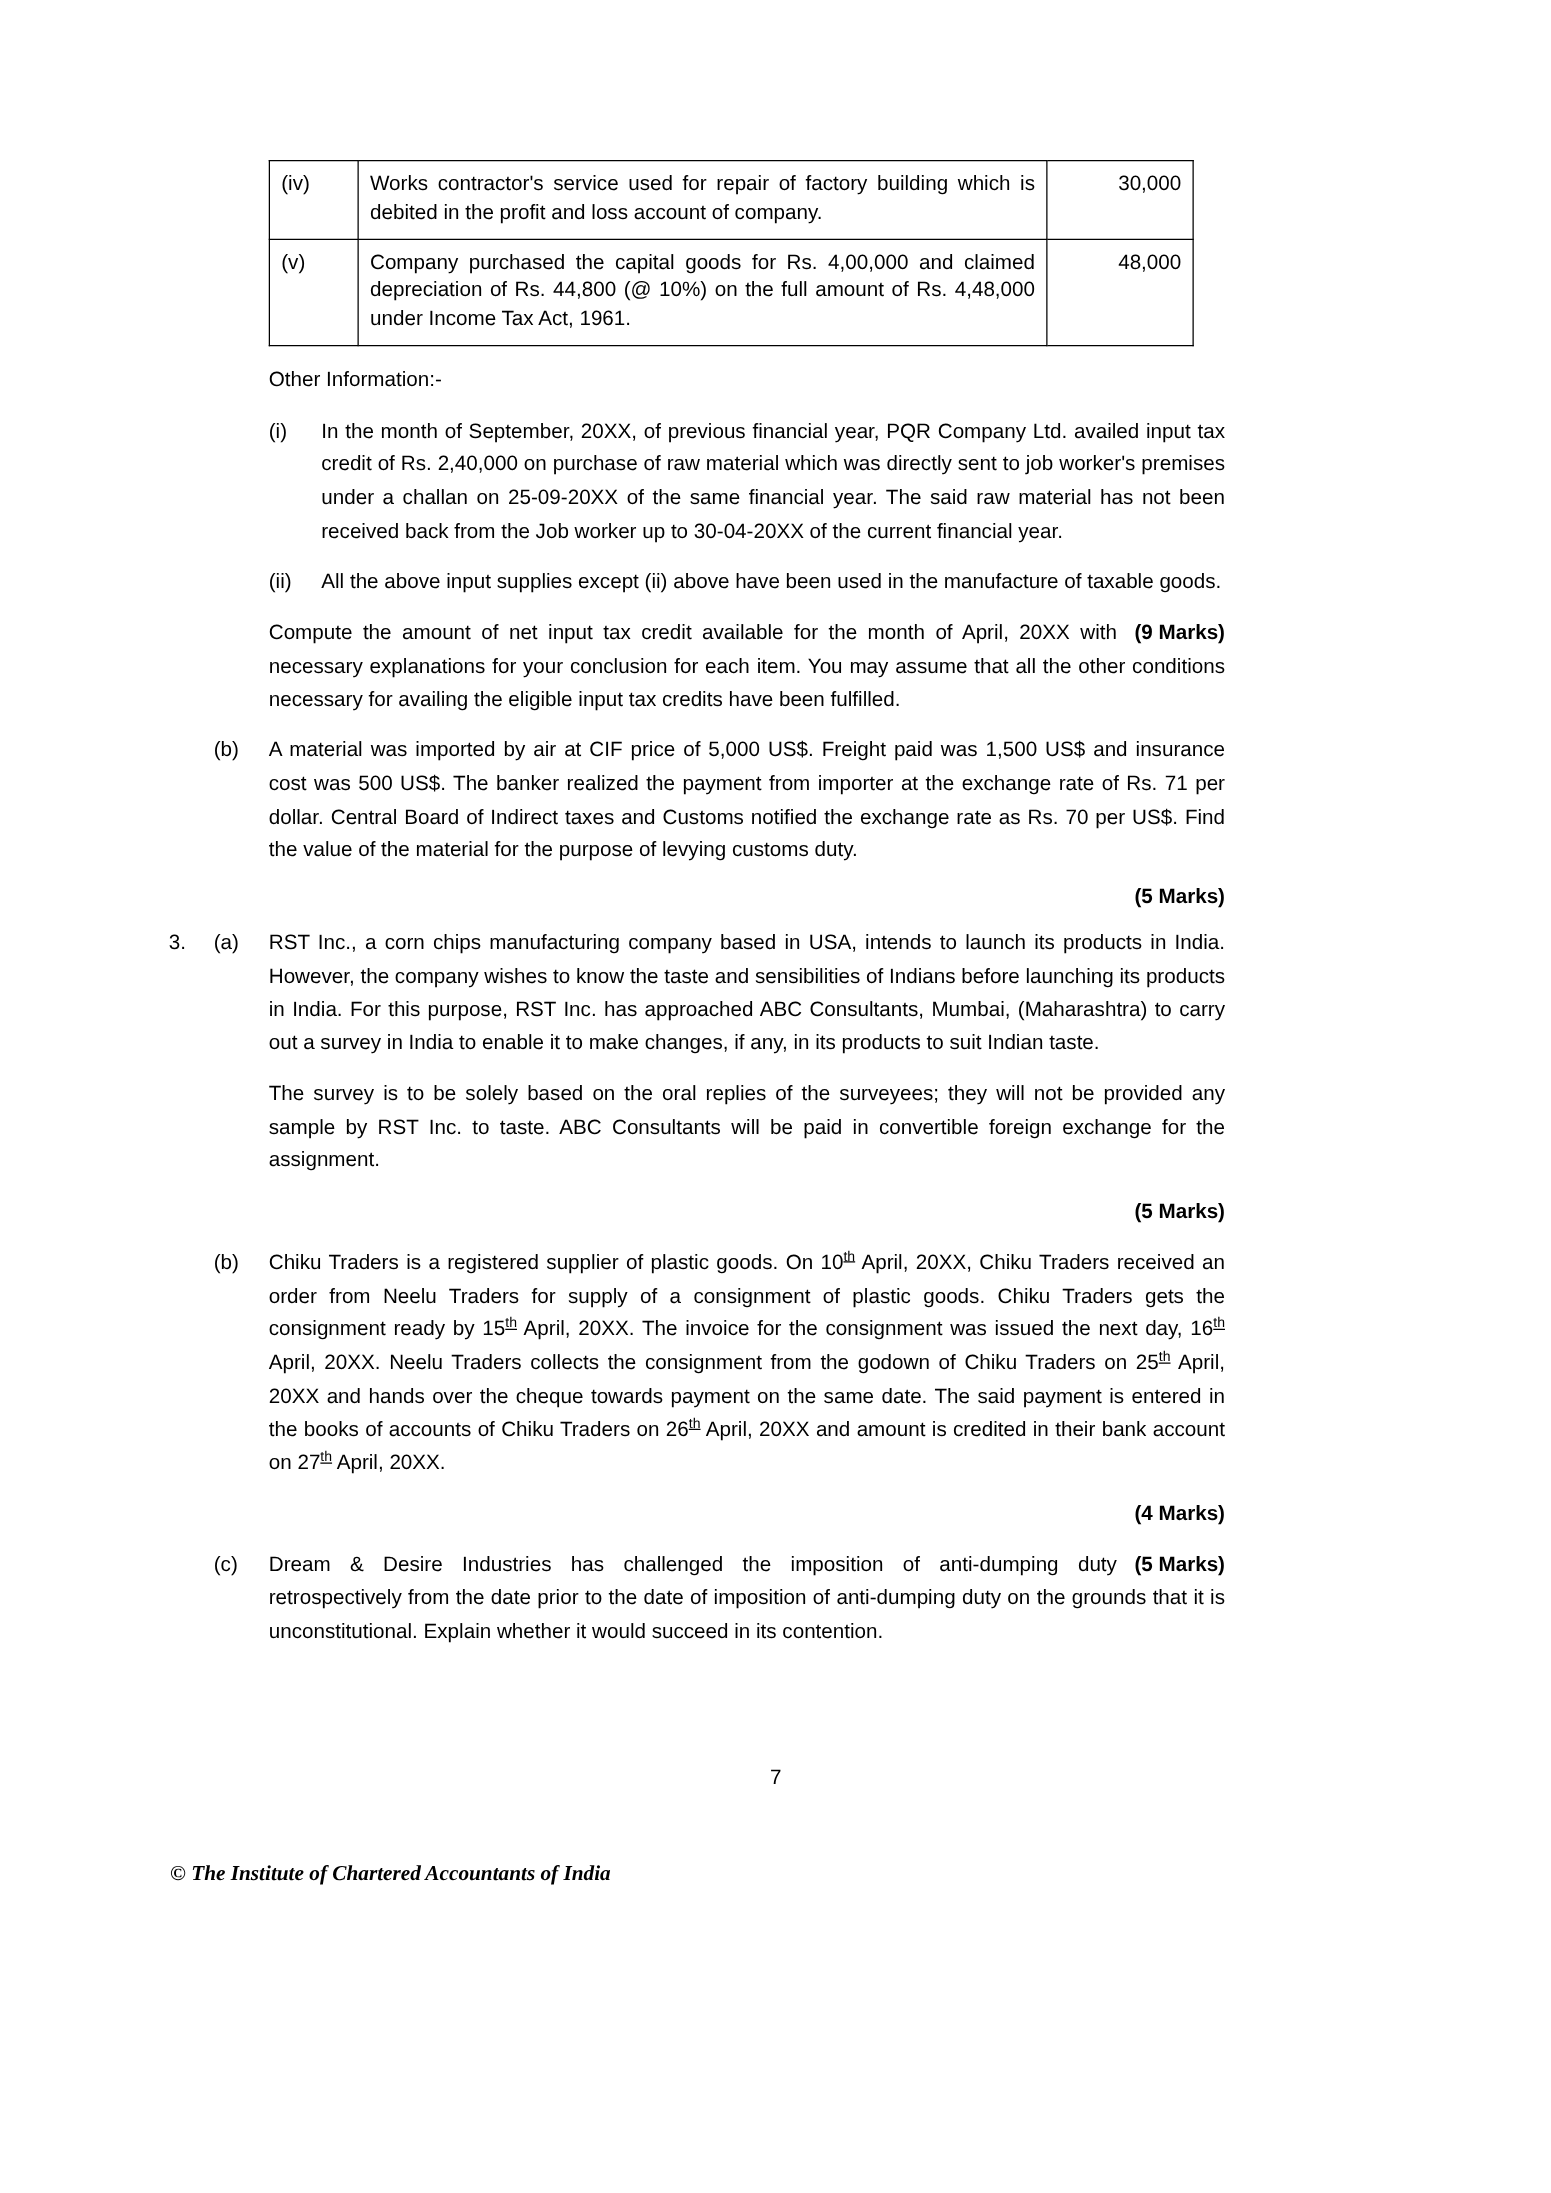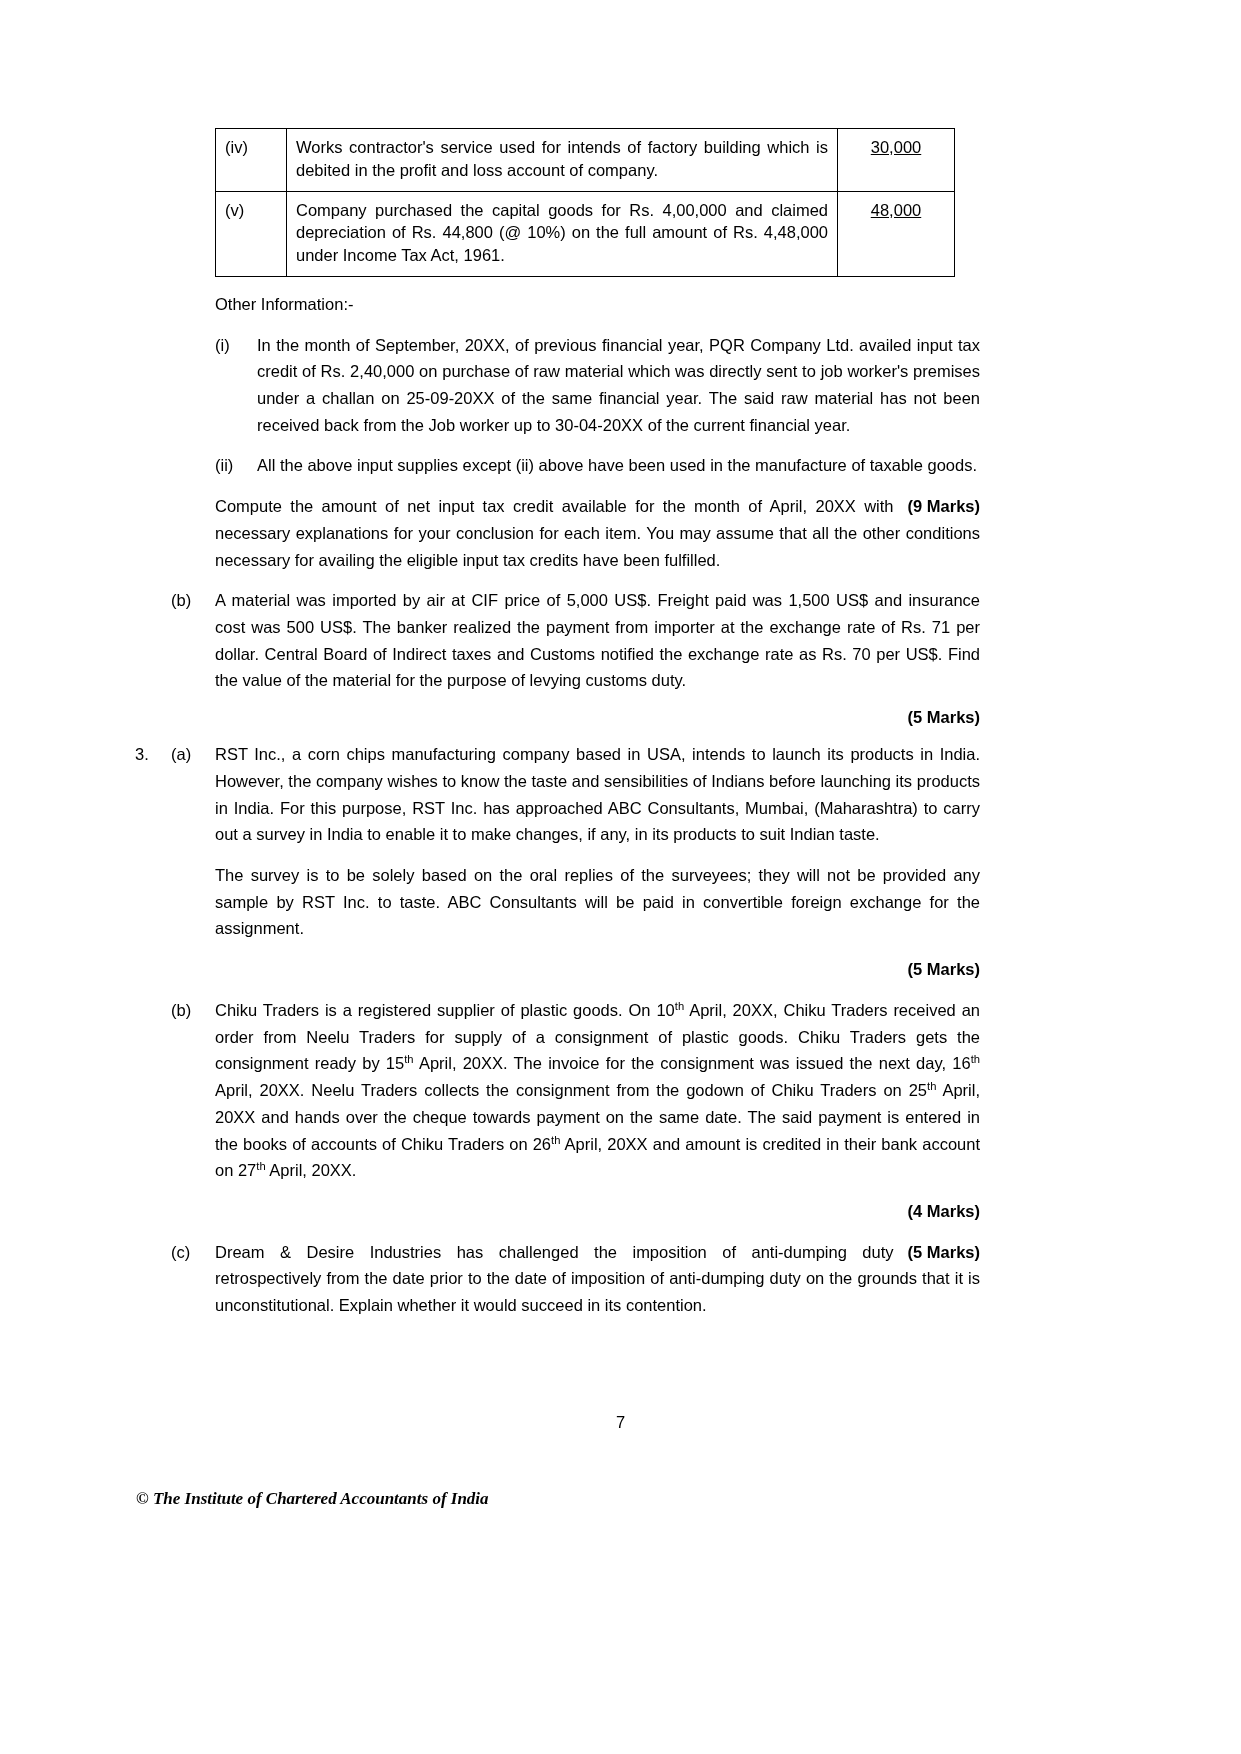--- a/index.html
+++ b/index.html
@@ -44,24 +44,23 @@
     width: 52px;
     text-align: left;
     padding-left: 14px;
   }
   td.desc {
     text-align: justify;
     text-justify: inter-word;
   }
   td.amt {
     width: 98px;
-    text-align: center;
+    text-align: right;
     padding-right: 14px;
     vertical-align: middle;
-    text-decoration: underline;
   }
   td.amt.top {
     vertical-align: top;
   }
 
   
   .blk {
     font-size: 16.5px;
     line-height: 1.62;
     text-align: justify;
@@ -107,21 +106,21 @@
     text-align: right;
     font-weight: bold;
     font-size: 16.5px;
     margin-top: 14px;
   }
   .inline-right {
     float: right;
     font-weight: bold;
     margin-left: 14px;
   }
-  sup { font-size: 0.68em; vertical-align: super; line-height: 0; }
+  sup { font-size: 0.68em; vertical-align: super; line-height: 0; text-decoration: underline; }
 
   .page-number {
     position: absolute;
     top: 1413px;
     left: 0;
     width: 1241px;
     text-align: center;
     font-size: 16.5px;
   }
   .footer {
@@ -138,21 +137,21 @@
 </head>
 <body>
 
 <div class="page">
   <div class="content">
 
     <table class="items">
       <tbody>
         <tr>
           <td class="idx">(iv)</td>
-          <td class="desc">Works contractor's service used for intends of factory building which is debited in the profit and loss account of company.</td>
+          <td class="desc">Works contractor's service used for repair of factory building which is debited in the profit and loss account of company.</td>
           <td class="amt top">30,000</td>
         </tr>
         <tr>
           <td class="idx">(v)</td>
           <td class="desc">Company purchased the capital goods for Rs. 4,00,000 and claimed depreciation of Rs. 44,800 (@ 10%) on the full amount of Rs. 4,48,000 under Income Tax Act, 1961.</td>
           <td class="amt">48,000</td>
         </tr>
       </tbody>
     </table>
 

